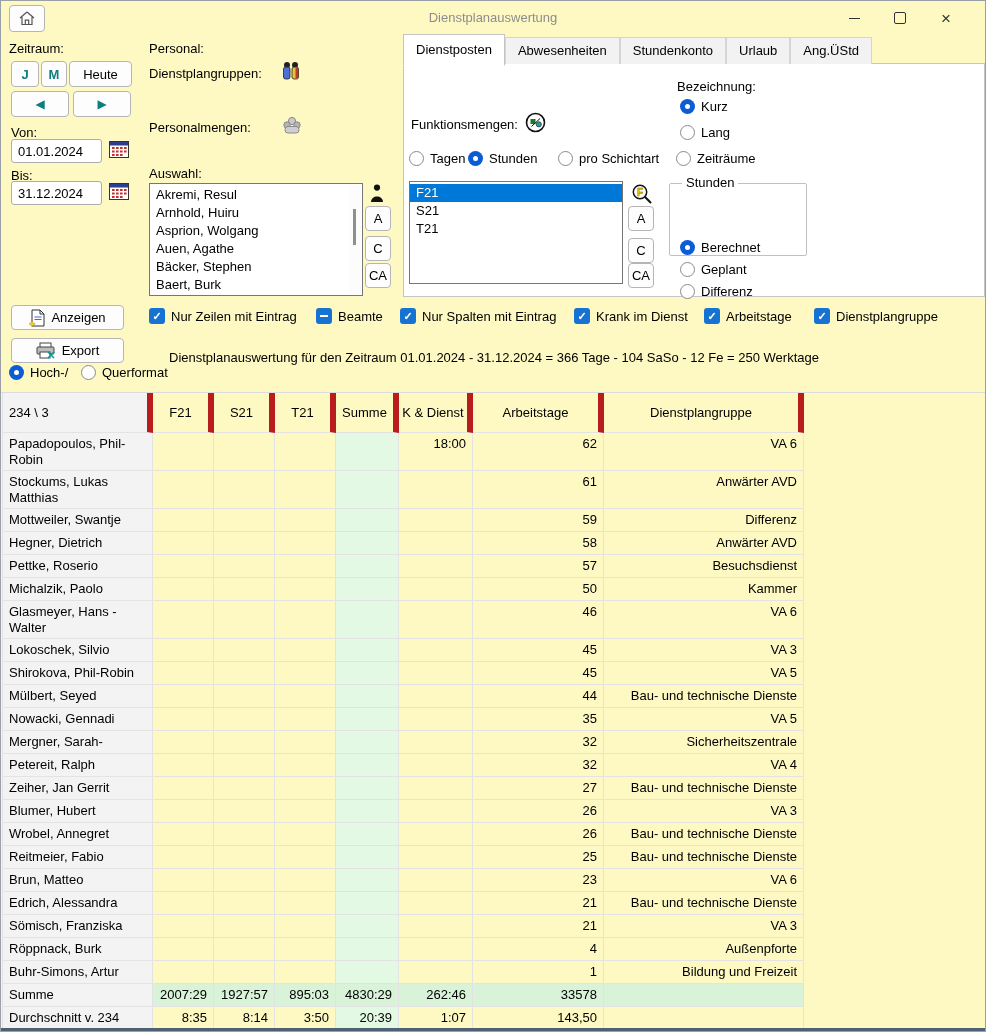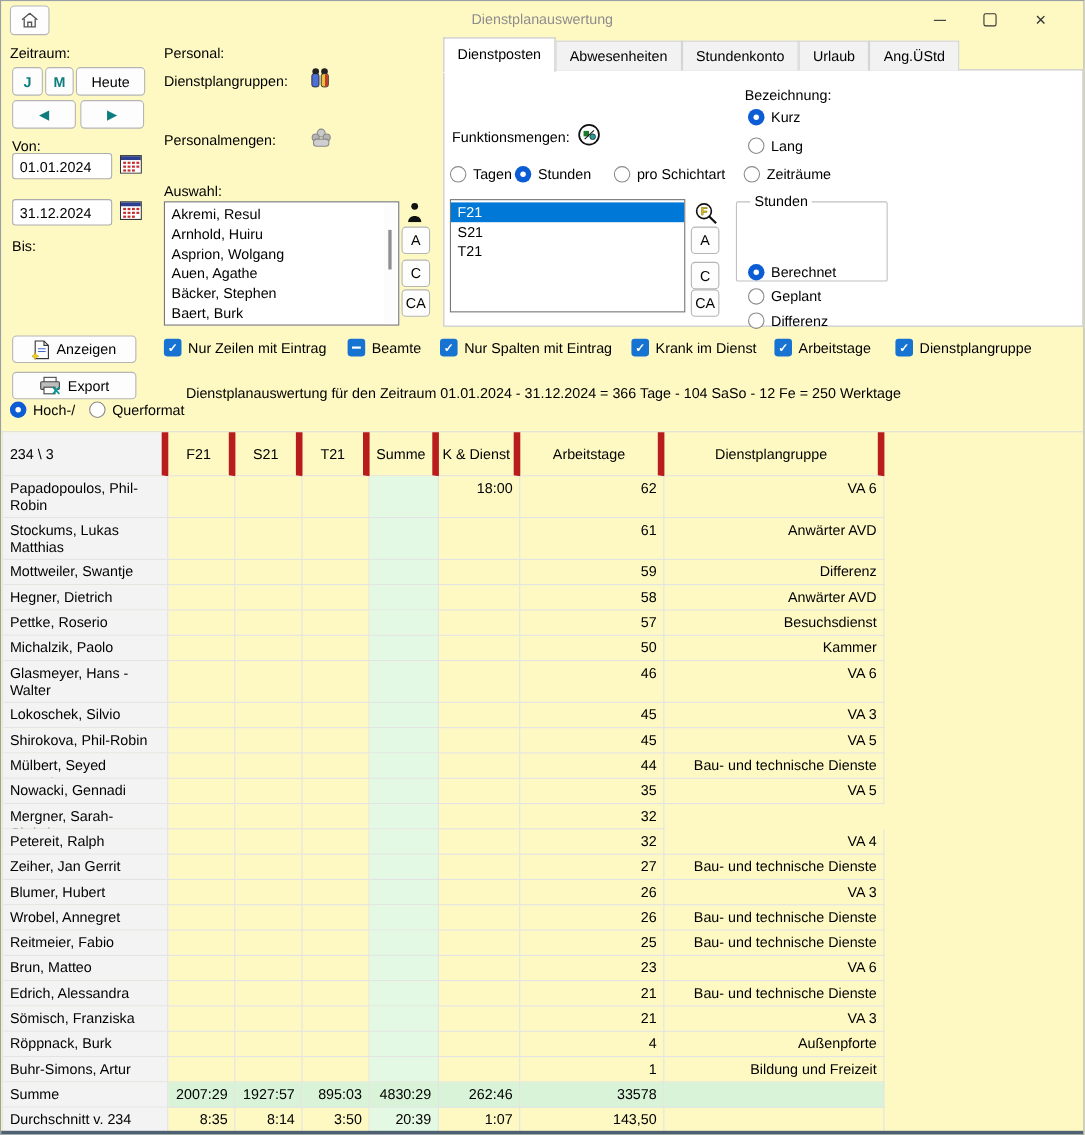--- a/index.html
+++ b/index.html
@@ -119,21 +119,21 @@
     <rect x="3" y="10.5" width="2.6" height="2"></rect>
         <rect x="7" y="10.5" width="2.6" height="2"></rect>
         <rect x="11" y="10.5" width="2.6" height="2"></rect>
         <rect x="15" y="10.5" width="2.6" height="2"></rect>
     <rect x="3" y="14" width="2.6" height="2"></rect>
         <rect x="7" y="14" width="2.6" height="2"></rect>
         <rect x="11" y="14" width="2.6" height="2"></rect>
       </g>
   </svg>
 
-  <div class="lbl" style="left:10px;top:167px;margin-top:48px;">Bis:</div>
+  <div class="lbl" style="left:10px;top:167px;">Bis:</div>
   <input class="field" style="left: 10px; top: 180px;" readonly="" value="31.12.2024">
   <svg class="icon" style="left:108px;top:181px;" width="20" height="18">
     <rect x="0.5" y="1.5" width="19" height="16" fill="#fff" stroke="#333"></rect>
     <rect x="1" y="2" width="18" height="3.5" fill="#2c3f8f"></rect>
     <g fill="#c23030">
         <rect x="3" y="7" width="2.6" height="2"></rect>
         <rect x="7" y="7" width="2.6" height="2"></rect>
         <rect x="11" y="7" width="2.6" height="2"></rect>
         <rect x="15" y="7" width="2.6" height="2"></rect>
     <rect x="3" y="10.5" width="2.6" height="2"></rect>
@@ -449,20 +449,21 @@
           <div class="cell val" style="width: 200px;">VA 5</div>
         </div>
         <div class="trow">
           <div class="cell namecell" style="width: 150px;">Mergner, Sarah-Christin</div>
           <div class="cell val" style="width: 61px;"></div>
           <div class="cell val" style="width: 61px;"></div>
           <div class="cell val" style="width: 61px;"></div>
           <div class="cell val gcol" style="width: 63px;"></div>
           <div class="cell val" style="width: 74px;"></div>
           <div class="cell val" style="width: 131px;">32</div>
+          <div class="cell val" style="width: 200px;">Sicherheitszentrale</div>
         </div>
         <div class="trow">
           <div class="cell namecell" style="width: 150px;">Petereit, Ralph</div>
           <div class="cell val" style="width: 61px;"></div>
           <div class="cell val" style="width: 61px;"></div>
           <div class="cell val" style="width: 61px;"></div>
           <div class="cell val gcol" style="width: 63px;"></div>
           <div class="cell val" style="width: 74px;"></div>
           <div class="cell val" style="width: 131px;">32</div>
           <div class="cell val" style="width: 200px;">VA 4</div>

